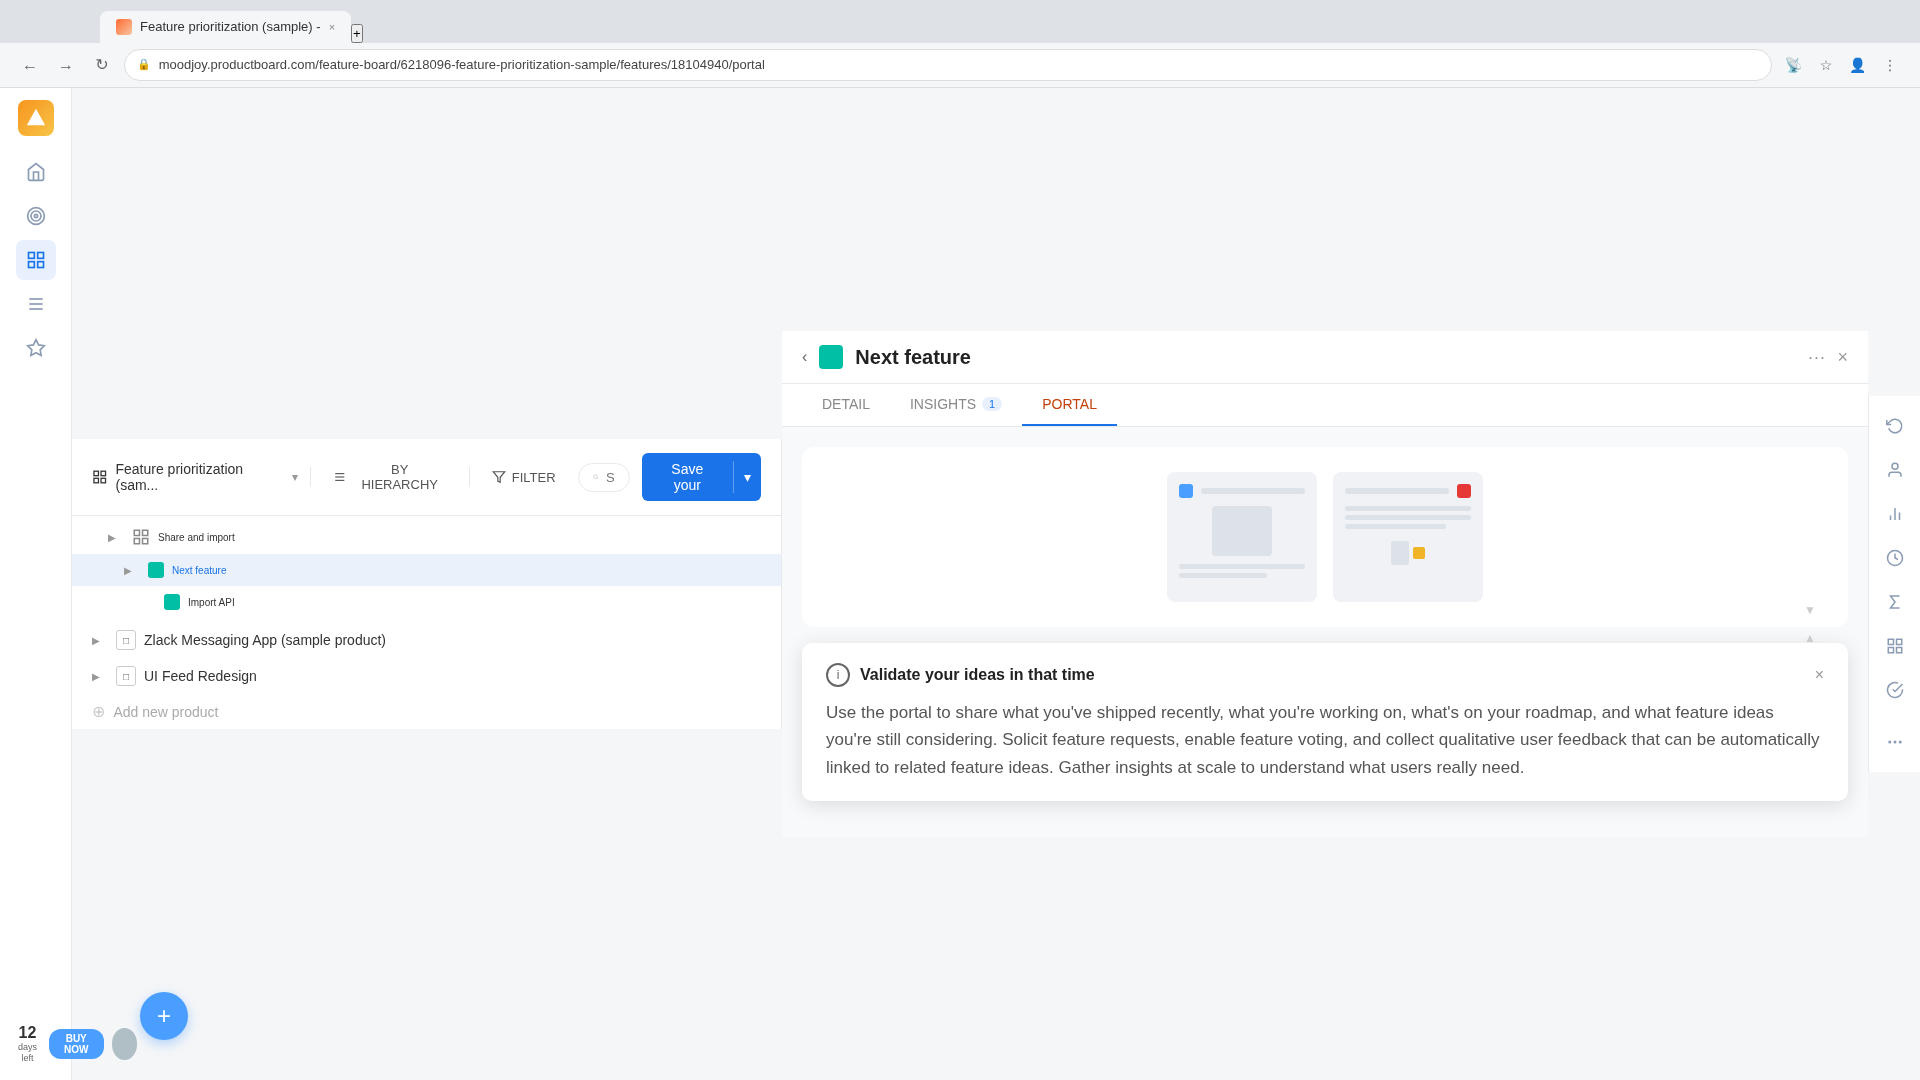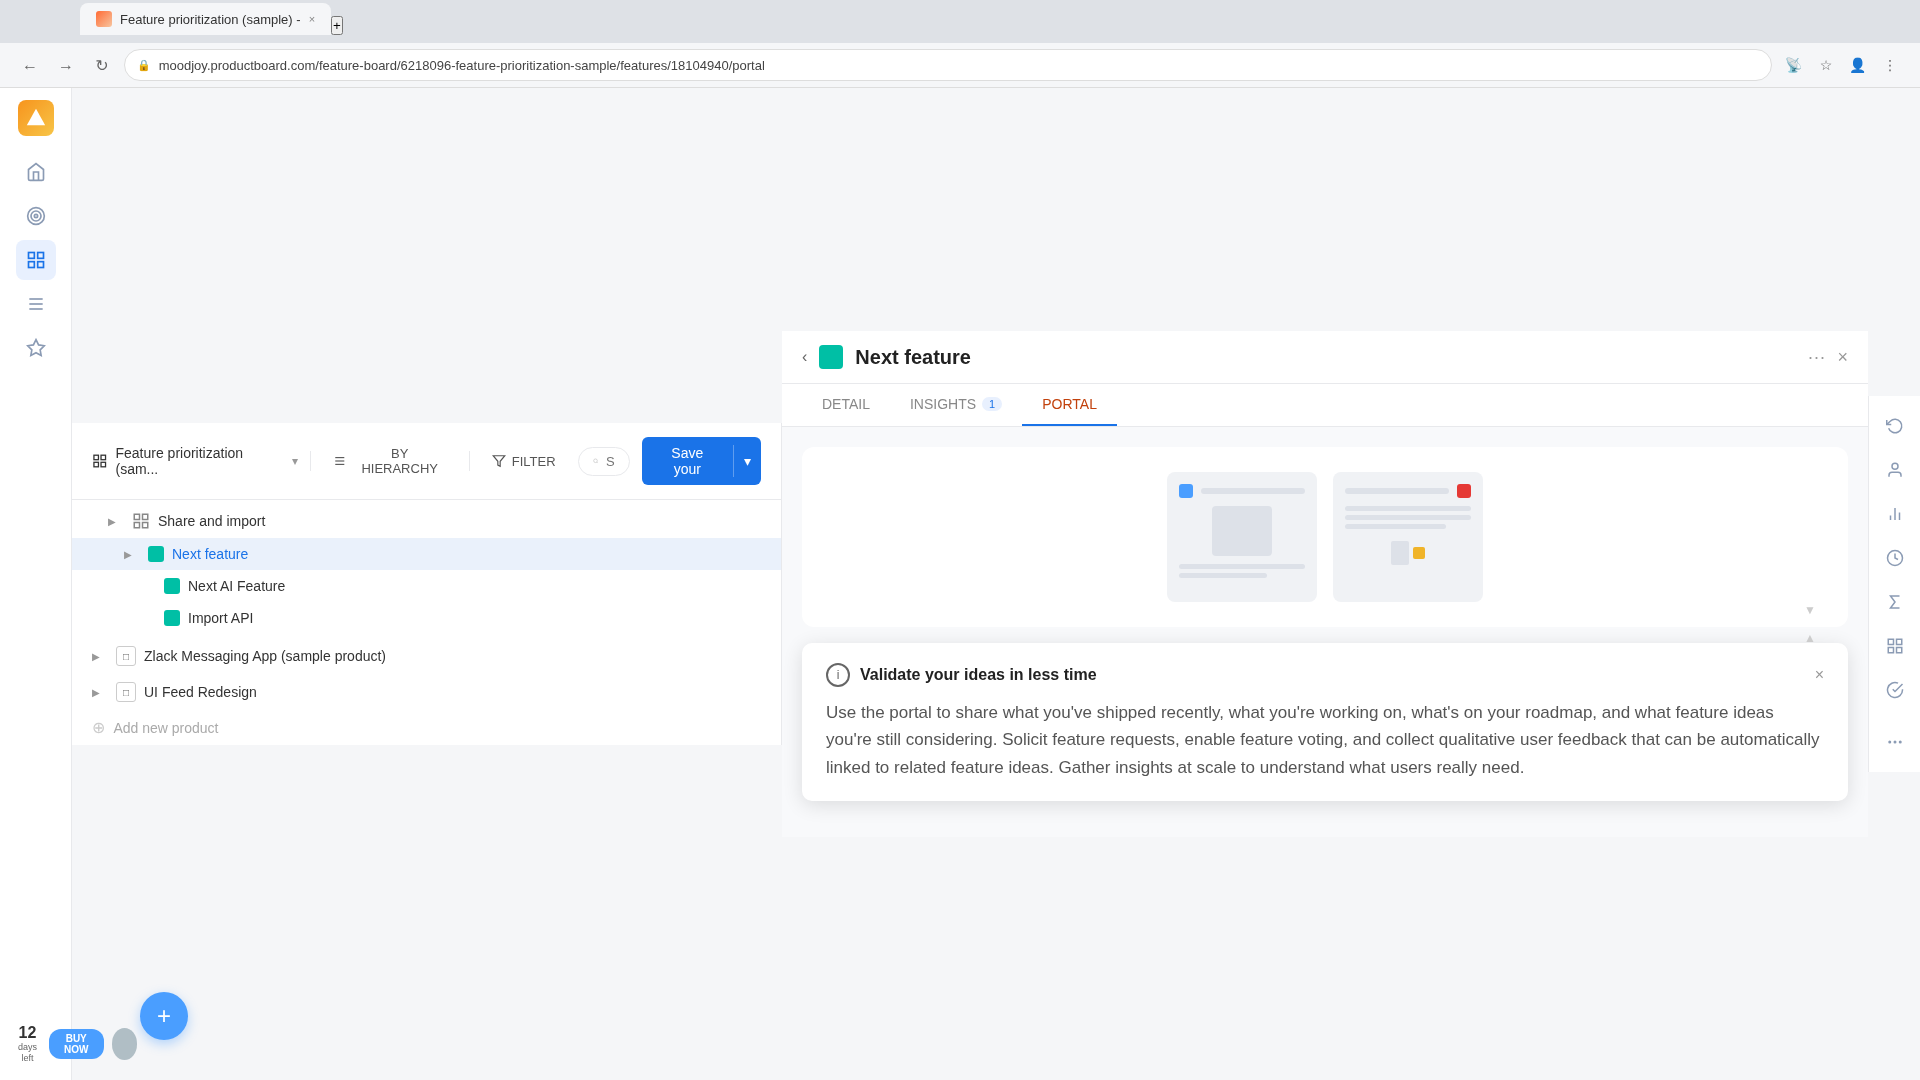--- a/index.html
+++ b/index.html
@@ -1,20 +1,20 @@
 <!DOCTYPE html>
 <html><head>
   <meta charset="utf-8">
   <style>
     * { box-sizing: border-box; margin: 0; padding: 0; }
     body { font-family: -apple-system, BlinkMacSystemFont, 'Segoe UI', sans-serif; background: #f5f6f8; overflow: hidden; width: 1920px; height: 1080px; }
 
     
     .browser-chrome { background: #dee1e6; height: 88px; display: flex; flex-direction: column; }
-    .browser-tabs { display: flex; align-items: flex-end; height: 52px; padding: 0 0 8px 80px; background: #dee1e6; }
+    .browser-tabs { display: flex; align-items: flex-end; height: 52px; padding: 0 0 0 80px; background: #dee1e6; margin-left: 20px; }
     .browser-tab { display: flex; align-items: center; gap: 8px; background: #f5f6f8; border-radius: 8px 8px 0 0; padding: 8px 16px; height: 32px; min-width: 220px; font-size: 13px; color: #333; }
     .browser-tab .tab-icon { width: 16px; height: 16px; background: linear-gradient(135deg, #ff6b35, #f7c59f); border-radius: 3px; flex-shrink: 0; }
     .browser-tab .tab-close { margin-left: auto; color: #888; cursor: pointer; font-size: 11px; }
     .browser-toolbar { display: flex; align-items: center; gap: 8px; padding: 6px 16px; background: #f5f6f8; height: 52px; border-bottom: 1px solid #ddd; }
     .nav-btn { width: 28px; height: 28px; border: none; background: none; cursor: pointer; color: #666; font-size: 16px; display: flex; align-items: center; justify-content: center; border-radius: 50%; }
     .address-bar { flex: 1; height: 32px; border: 1px solid #ddd; border-radius: 20px; background: white; display: flex; align-items: center; padding: 0 12px; gap: 8px; font-size: 13px; color: #444; }
     .address-bar .lock-icon { color: #666; font-size: 11px; }
     .browser-actions { display: flex; gap: 4px; align-items: center; }
     .browser-action-btn { width: 28px; height: 28px; border: none; background: none; cursor: pointer; color: #666; font-size: 14px; border-radius: 50%; display: flex; align-items: center; justify-content: center; }
 
@@ -48,21 +48,21 @@
     .save-view-btn { display: flex; align-items: center; background: #1a73e8; color: white; border: none; border-radius: 6px; cursor: pointer; font-size: 14px; font-weight: 500; overflow: hidden; }
     .save-view-btn .main { padding: 8px 16px; }
     .save-view-btn .arrow { padding: 8px 10px; border-left: 1px solid rgba(255,255,255,0.3); }
 
     .feature-list-scroll { overflow-y: auto; flex: 1; }
     .feature-section { padding: 4px 0; }
     .feature-row { display: flex; align-items: center; padding: 8px 20px; cursor: pointer; gap: 8px; }
     .feature-row.selected { background: #eaf1fb; }
     .chevron { font-size: 10px; color: #999; width: 16px; }
     .feature-color-dot { width: 16px; height: 16px; border-radius: 3px; flex-shrink: 0; }
-    .feature-name { font-size: 14px; color: #333; }
+    .feature-name { font-size: 10px; color: #333; }
     .feature-name.selected { color: #1a73e8; font-weight: 500; }
     .product-icon { width: 20px; height: 20px; border: 1px solid #ccc; border-radius: 3px; display: flex; align-items: center; justify-content: center; font-size: 10px; color: #666; flex-shrink: 0; }
     .product-row { display: flex; align-items: center; gap: 8px; padding: 8px 20px; cursor: pointer; }
     .product-name { font-size: 14px; color: #333; }
     .indent-1 { padding-left: 36px; }
     .indent-2 { padding-left: 52px; }
     .indent-3 { padding-left: 68px; }
     .add-product-row { display: flex; align-items: center; gap: 8px; padding: 8px 20px; cursor: pointer; color: #aaa; font-size: 14px; }
 
     
@@ -251,25 +251,20 @@
             <span class="feature-name">Share and import</span>
           </div>
 
 
           <div class="feature-row indent-2 selected">
             <span class="chevron">▶</span>
             <div class="feature-color-dot" style="background:#00bfa5;"></div>
             <span class="feature-name selected">Next feature</span>
           </div>
 
-          <div class="feature-row indent-3">
-            <span class="chevron"></span>
-            <div class="feature-color-dot" style="background:#00bfa5;"></div>
-            <span class="feature-name">Next AI Feature</span>
-          </div>
 
           <div class="feature-row indent-3">
             <span class="chevron"></span>
             <div class="feature-color-dot" style="background:#00bfa5;"></div>
             <span class="feature-name">Import API</span>
           </div>
         </div>
 
         <div class="product-row">
           <span class="chevron">▶</span>
@@ -341,21 +336,21 @@
                 <div style="width:18px;height:24px;background:#dde1e8;border-radius:2px;"></div>
                 <div style="width:12px;height:12px;background:#f0b429;border-radius:2px;margin-left:4px;"></div>
               </div>
             </div>
           </div>
         </div>
 
         <div class="tooltip-box">
           <div class="tooltip-header">
             <div class="tooltip-info-icon">i</div>
-            <span class="tooltip-title">Validate your ideas in less time</span>
+            <span class="tooltip-title">Validate your ideas in that time</span>
             <button class="tooltip-close">×</button>
           </div>
           <p class="tooltip-body">Use the portal to share what you've shipped recently, what you're working on, what's on your roadmap, and what feature ideas you're still considering. Solicit feature requests, enable feature voting, and collect qualitative user feedback that can be automatically linked to related feature ideas. Gather insights at scale to understand what users really need.</p>
         </div>
       </div>
 
       <div style="position:absolute; right:52px; top:300px;">
         <div style="color:#ccc; font-size:12px; text-align:center;">▲</div>
       </div>
       <div style="position:absolute; right:52px; bottom:220px;">

